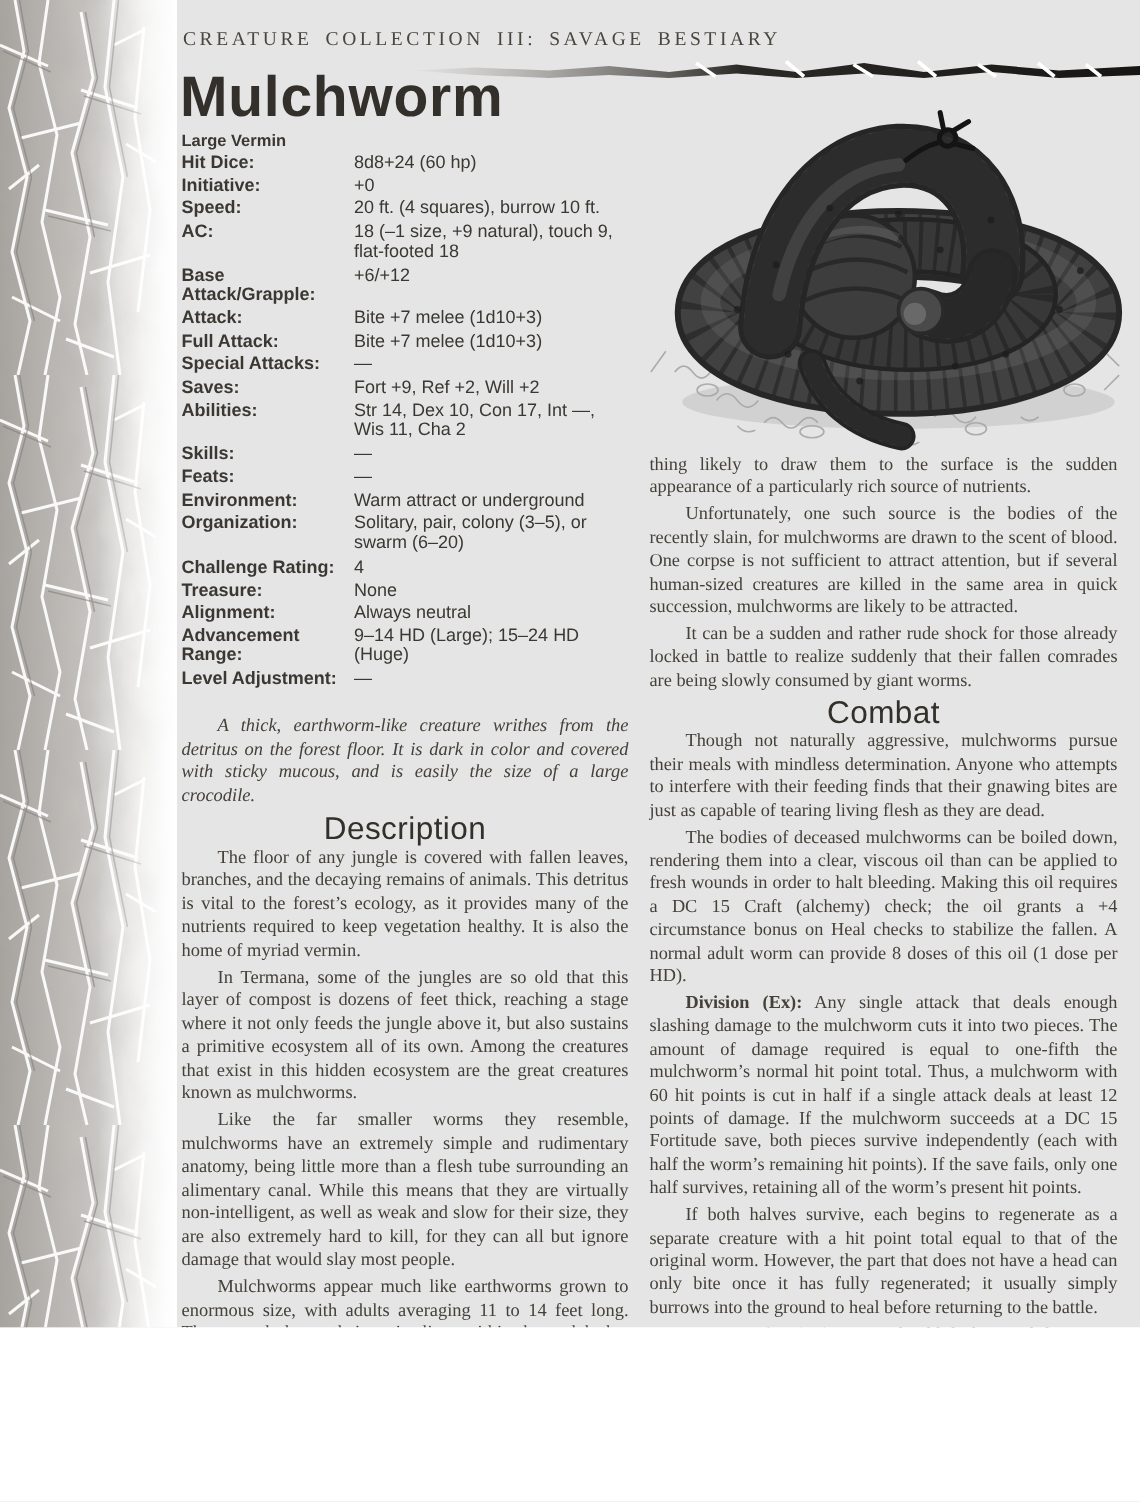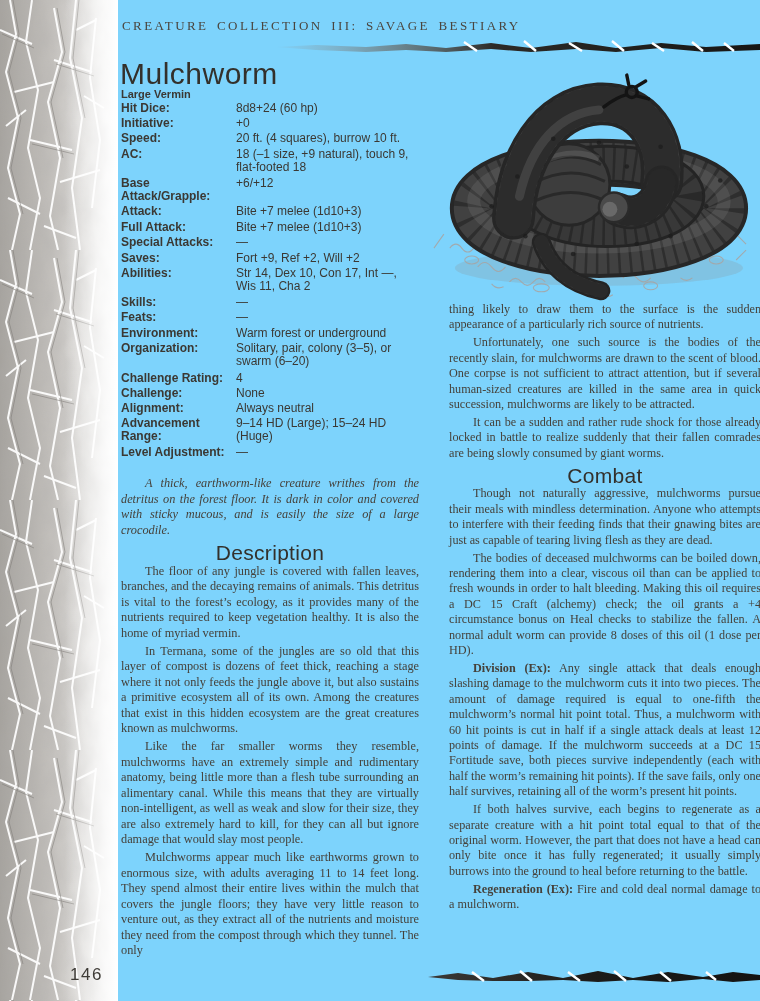--- a/index.html
+++ b/index.html
@@ -1,47 +1,47 @@
 <!DOCTYPE html>
 <html style="--ink: #45413a; --heading_ink: #33302b; --stat_ink: #3b3833; --illustration_gray: #3f3f3f;"><head>
 <meta charset="utf-8">
 <style>
   html,body{margin:0;padding:0;background:#ffffff;}
-  .page{position:relative;width:760px;height:1001px;background:#7dd3fc;overflow:hidden;
+  .page{position:relative;width:760px;height:885px;background:#e5e5e5;overflow:hidden;
         font-family:"Liberation Serif",serif;color:var(--ink,#45413a);}
 
   .bark{position:absolute;left:0;top:0;width:118px;height:1001px;}
 
   .running-head{position:absolute;left:122px;top:18px;width:560px;
         font-family:"Liberation Serif",serif;font-size:13px;letter-spacing:2.4px;
         word-spacing:3px;color:#4a453e;}
   .rule{position:absolute;}
   .rule-top{left:276px;top:39px;width:484px;height:14px;}
   .rule-bottom{left:428px;top:968px;width:332px;height:15px;}
 
-  .title{position:absolute;left:120px;top:57px;margin:0;
-        font-family:"Liberation Sans",sans-serif;font-weight:400;font-size:30px;
+  .title{position:absolute;left:120px;top:44px;margin:0;
+        font-family:"Liberation Sans",sans-serif;font-weight:700;font-size:38px;
         letter-spacing:0.5px;color:var(--heading_ink,#33302b);}
   .typeline{position:absolute;left:121px;top:88px;
         font-family:"Liberation Sans",sans-serif;font-weight:bold;font-size:11px;
         color:var(--stat_ink,#3b3833);}
 
   .statblock{position:absolute;left:121px;top:102px;width:299px;
         font-family:"Liberation Sans",sans-serif;font-size:12px;line-height:13.2px;
         color:var(--stat_ink,#3b3833);}
   .srow{display:grid;grid-template-columns:115px 1fr;margin-bottom:2px;}
   .srow.gap{margin-top:3px;}
   .slabel{font-weight:bold;}
   .svalue{padding-right:2px;}
 
   .illo{position:absolute;left:422px;top:46px;width:338px;height:256px;margin:0;}
 
   .col{position:absolute;text-align:justify;}
   .col1{left:121px;top:476px;width:298px;font-size:12.3px;line-height:15.5px;}
-  .col2{left:449px;top:302px;width:312px;font-size:12.2px;line-height:15.4px;}
+  .col2{left:433px;top:302px;width:312px;font-size:12.2px;line-height:15.4px;}
   .col p{margin:0 0 2.5px 0;text-indent:24px;}
   .col p.flavor{font-style:italic;margin-bottom:4px;}
   .col p.noindent{text-indent:0;}
   .col h2{margin:7px 0 3px 0;font-family:"Liberation Sans",sans-serif;font-weight:500;
         font-size:21px;letter-spacing:0.3px;color:var(--heading_ink,#33302b);text-align:center;}
   .lead{font-weight:bold;}
 
   .pagenum{position:absolute;left:70px;top:941px;
         font-family:"Liberation Sans",sans-serif;font-size:17px;letter-spacing:1.5px;
         color:#3e3b36;margin-top:24px;}
@@ -154,32 +154,32 @@
     <div class="srow">
         <div class="slabel">Skills:</div>
         <div class="svalue">—</div>
       </div>
     <div class="srow">
         <div class="slabel">Feats:</div>
         <div class="svalue">—</div>
       </div>
     <div class="srow gap">
         <div class="slabel">Environment:</div>
-        <div class="svalue">Warm forest or underground</div>
+        <div class="svalue">Warm attract or underground</div>
       </div>
     <div class="srow">
         <div class="slabel">Organization:</div>
         <div class="svalue">Solitary, pair, colony (3–5), or swarm (6–20)</div>
       </div>
     <div class="srow gap">
         <div class="slabel">Challenge Rating:</div>
         <div class="svalue">4</div>
       </div>
     <div class="srow">
-        <div class="slabel">Challenge:</div>
+        <div class="slabel">Treasure:</div>
         <div class="svalue">None</div>
       </div>
     <div class="srow">
         <div class="slabel">Alignment:</div>
         <div class="svalue">Always neutral</div>
       </div>
     <div class="srow">
         <div class="slabel">Advancement Range:</div>
         <div class="svalue">9–14 HD (Large); 15–24 HD (Huge)</div>
       </div>

